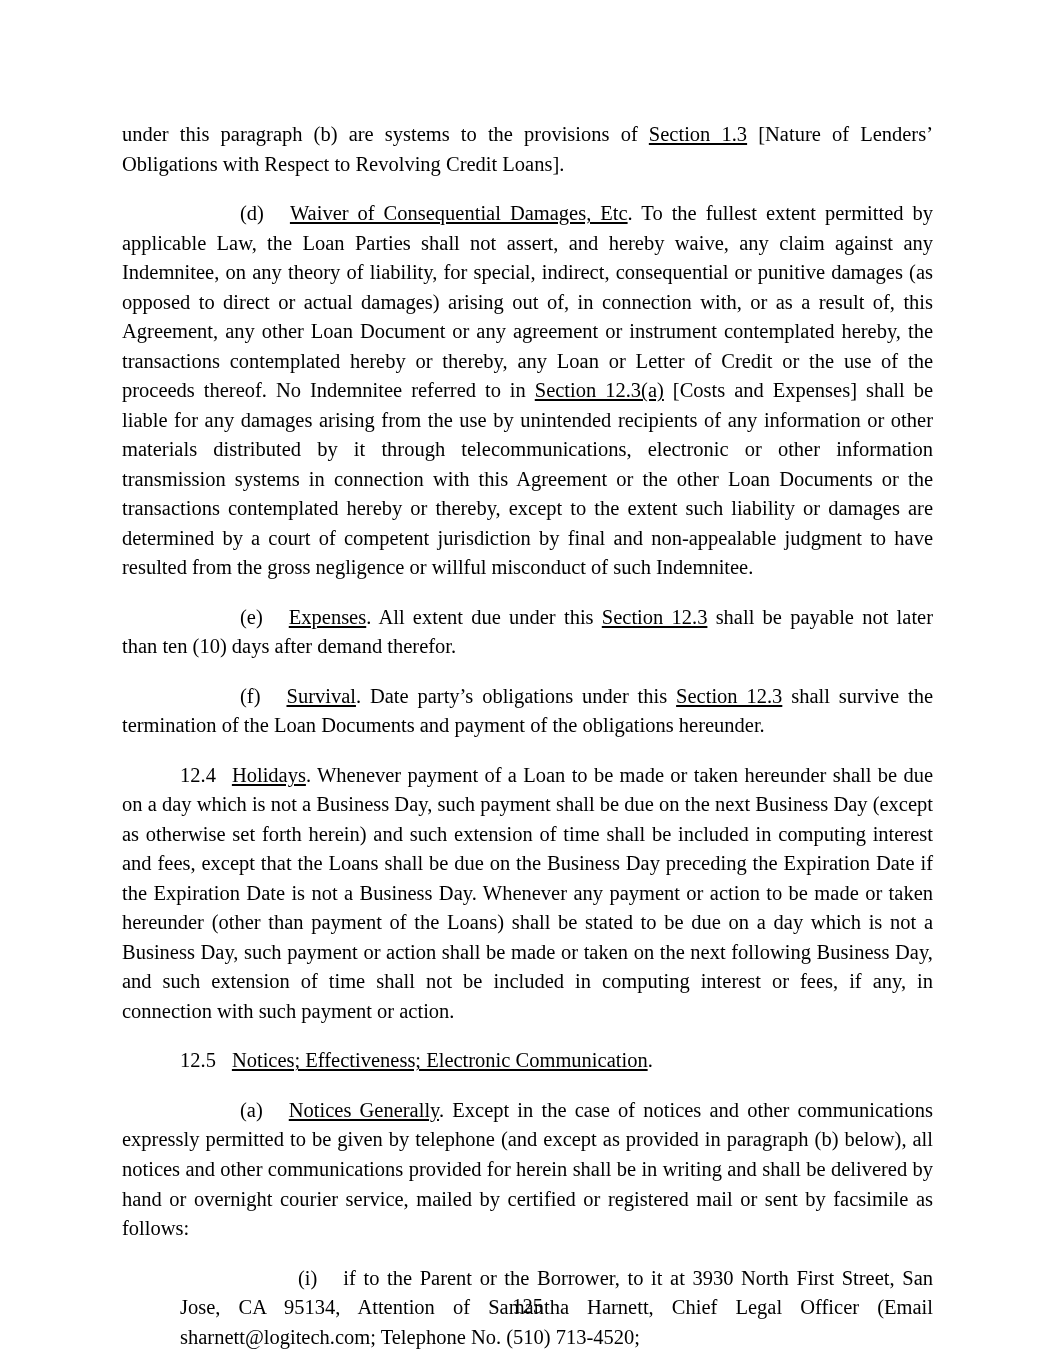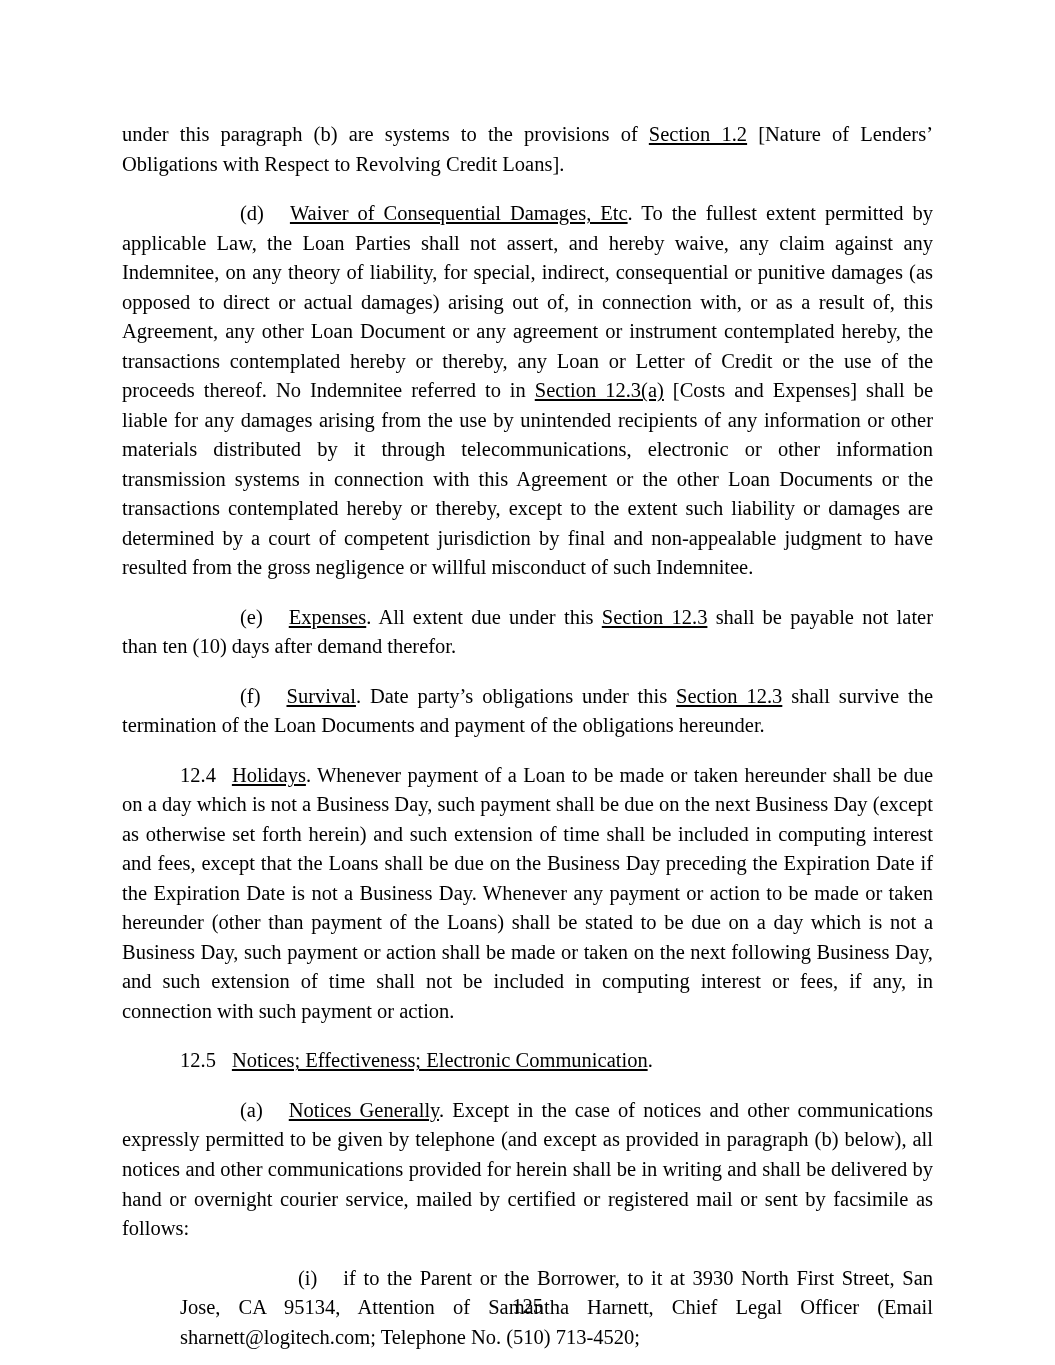--- a/index.html
+++ b/index.html
@@ -65,21 +65,21 @@
     margin-top: 12px;
   }
 </style>
 </head>
 <body>
 
 <div class="page">
 
   <div class="body-text">
 
-    <p class="para"><span>under this paragraph (b) are systems to the provisions of </span><span class="u">Section 1.2</span><span> [Nature of Lenders’ Obligations with Respect to Revolving Credit Loans].</span></p>
+    <p class="para"><span>under this paragraph (b) are systems to the provisions of </span><span class="u">Section 1.3</span><span> [Nature of Lenders’ Obligations with Respect to Revolving Credit Loans].</span></p>
 
     <p class="para indent-lg"><span>(d)</span><span class="label-gap"></span><span class="u">Waiver of Consequential Damages, Etc</span><span>.  To the fullest extent permitted by applicable Law, the Loan Parties shall not assert, and hereby waive, any claim against any Indemnitee, on any theory of liability, for special, indirect, consequential or punitive damages (as opposed to direct or actual damages) arising out of, in connection with, or as a result of, this Agreement, any other Loan Document or any agreement or instrument contemplated hereby, the transactions contemplated hereby or thereby, any Loan or Letter of Credit or the use of the proceeds thereof.  No Indemnitee referred to in </span><span class="u">Section 12.3(a)</span><span> [Costs and Expenses] shall be liable for any damages arising from the use by unintended recipients of any information or other materials distributed by it through telecommunications, electronic or other information transmission systems in connection with this Agreement or the other Loan Documents or the transactions contemplated hereby or thereby, except to the extent such liability or damages are determined by a court of competent jurisdiction by final and non-appealable judgment to have resulted from the gross negligence or willful misconduct of such Indemnitee.</span></p>
 
     <p class="para indent-lg"><span>(e)</span><span class="label-gap"></span><span class="u">Expenses</span><span>.  All extent due under this </span><span class="u">Section 12.3</span><span> shall be payable not later than ten (10) days after demand therefor.</span></p>
 
     <p class="para indent-lg"><span>(f)</span><span class="label-gap"></span><span class="u">Survival</span><span>.  Date party’s obligations under this </span><span class="u">Section 12.3</span><span> shall survive the termination of the Loan Documents and payment of the obligations hereunder.</span></p>
 
     <p class="para indent-num"><span>12.4</span><span class="label-gap-sm"></span><span class="u">Holidays</span><span>. Whenever payment of a Loan to be made or taken hereunder shall be due on a day which is not a Business Day, such payment shall be due on the next Business Day (except as otherwise set forth herein) and such extension of time shall be included in computing interest and fees, except that the Loans shall be due on the Business Day preceding the Expiration Date if the Expiration Date is not a Business Day.  Whenever any payment or action to be made or taken hereunder (other than payment of the Loans) shall be stated to be due on a day which is not a Business Day, such payment or action shall be made or taken on the next following Business Day, and such extension of time shall not be included in computing interest or fees, if any, in connection with such payment or action.</span></p>
 
     <p class="para indent-num"><span>12.5</span><span class="label-gap-sm"></span><span class="u">Notices; Effectiveness; Electronic Communication</span><span>.</span></p>

